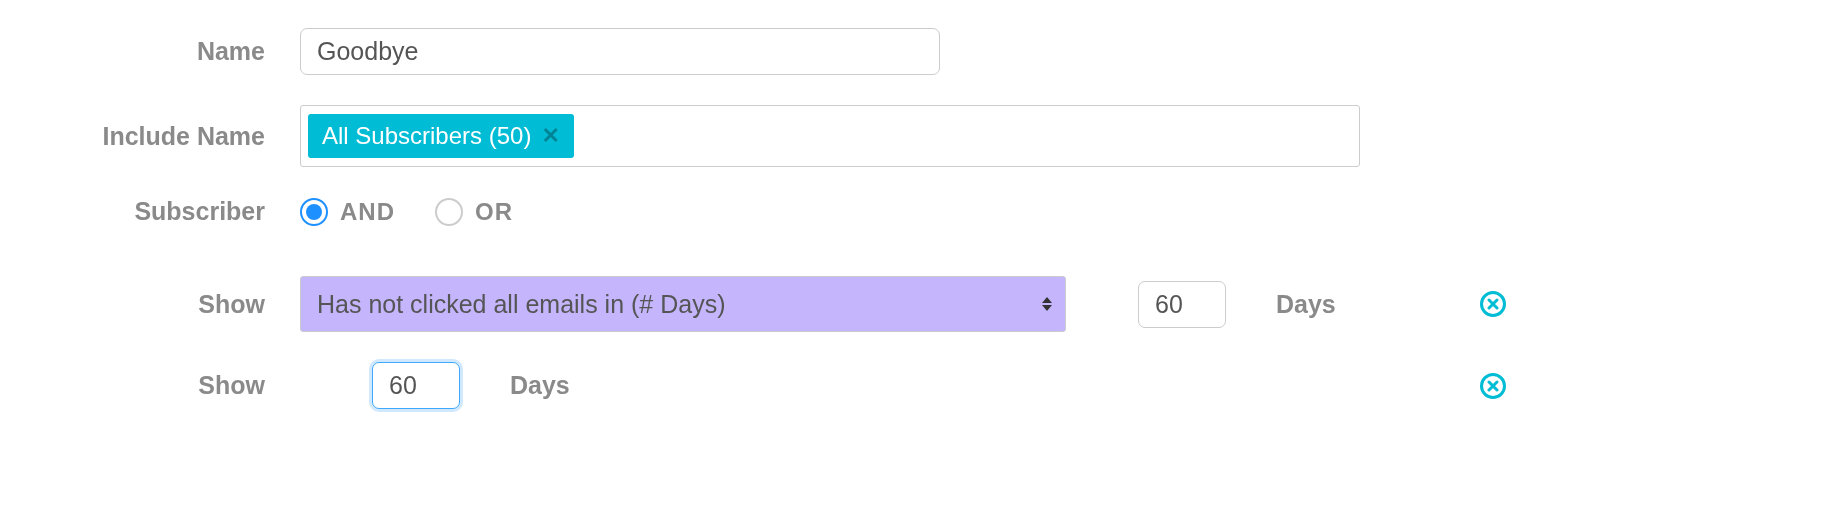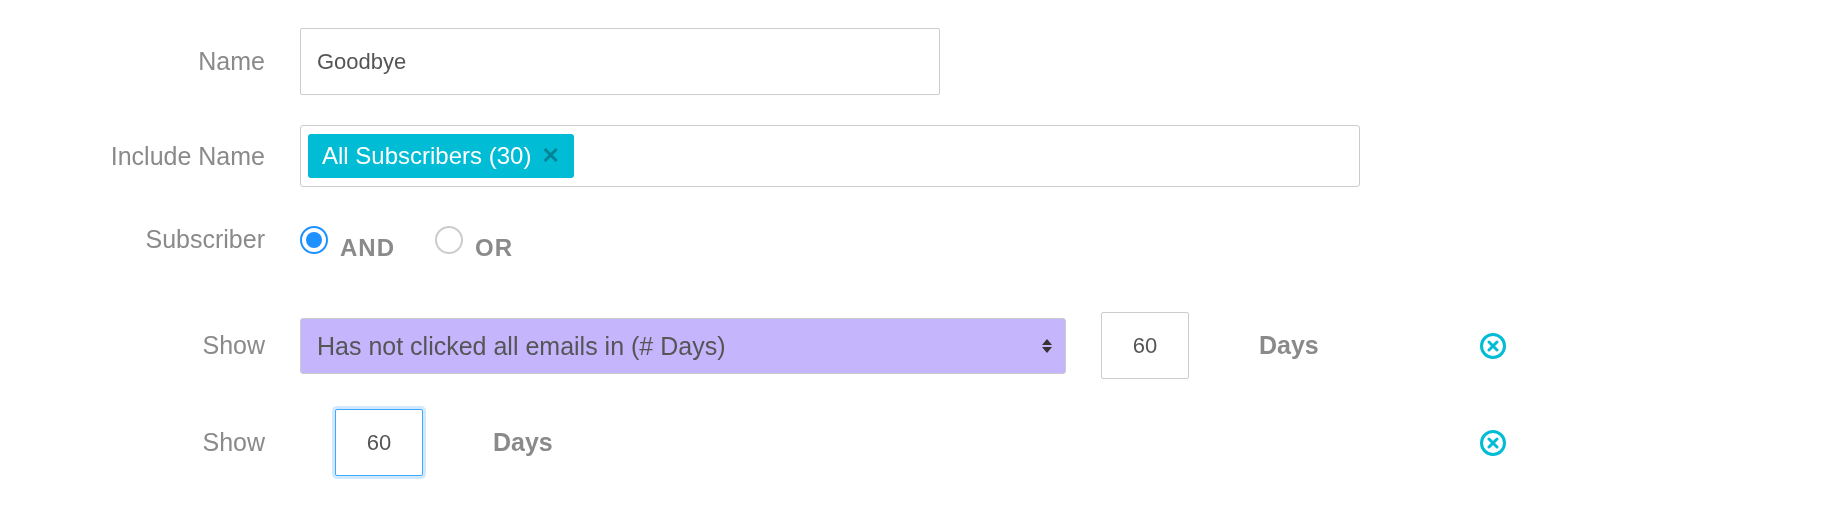--- a/index.html
+++ b/index.html
@@ -14,27 +14,27 @@
       display: flex;
       align-items: center;
       margin-bottom: 30px;
     }
     .form-label {
       width: 300px;
       text-align: right;
       padding-right: 35px;
       color: #8a8a8a;
       font-size: 25px;
-      font-weight: 400;
+      font-weight: 700;
     }
     .text-input {
-      height: 67px;
+      height: 47px;
       border: 1px solid #ccc;
-      border-radius: 2px;
-      font-size: 22px;
+      border-radius: 7px;
+      font-size: 25px;
       color: #555;
       padding: 0 16px;
       outline: none;
       font-family: inherit;
     }
     .name-input {
       width: 640px;
     }
     .tag-container {
       width: 1060px;
@@ -90,21 +90,20 @@
       width: 16px;
       height: 16px;
       background: #1e90ff;
       border-radius: 50%;
     }
     .radio-label {
       color: #8a8a8a;
       font-size: 24px;
       font-weight: 700;
       letter-spacing: 1px;
-      margin-top: 17px;
     }
     .select-wrap {
       position: relative;
       display: inline-block;
     }
     .select-el {
       width: 766px;
       height: 56px;
       border: 1px solid #ccc;
       border-radius: 3px;
@@ -132,32 +131,32 @@
     .arrow-up, .arrow-down {
       width: 0;
       height: 0;
       border-left: 5px solid transparent;
       border-right: 5px solid transparent;
     }
     .arrow-up { border-bottom: 6px solid #333; }
     .arrow-down { border-top: 6px solid #333; }
     .days-input {
       width: 88px;
-      text-align: center;
-      margin-left: 35px;
+      text-align: left;
+      margin-left: 72px;
     }
     .days-input.focused {
       border-color: #40a9ff;
       box-shadow: 0 0 0 3px rgba(24,144,255,0.2);
     }
     .unit-label {
       color: #8a8a8a;
       font-size: 25px;
       font-weight: 600;
-      margin-left: 70px;
+      margin-left: 50px;
       width: 120px;
     }
     .remove-btn {
       width: 26px;
       height: 26px;
       border: 3px solid #00bcd4;
       border-radius: 50%;
       display: inline-flex;
       align-items: center;
       justify-content: center;
@@ -175,21 +174,21 @@
 
 <div class="form-row">
   <div class="form-label">Name</div>
   <input class="text-input name-input" type="text" value="Goodbye" style="">
 </div>
 
 <div class="form-row">
   <div class="form-label">Include Name</div>
   <div class="tag-container">
     <span class="tag">
-      <span>All Subscribers (30)</span>
+      <span>All Subscribers (50)</span>
       <span class="tag-remove">✕</span>
     </span>
   </div>
 </div>
 
 <div class="form-row">
   <div class="form-label">Subscriber</div>
   <div class="radio-group">
     <span class="radio-item">
       <span class="radio-circle selected">

